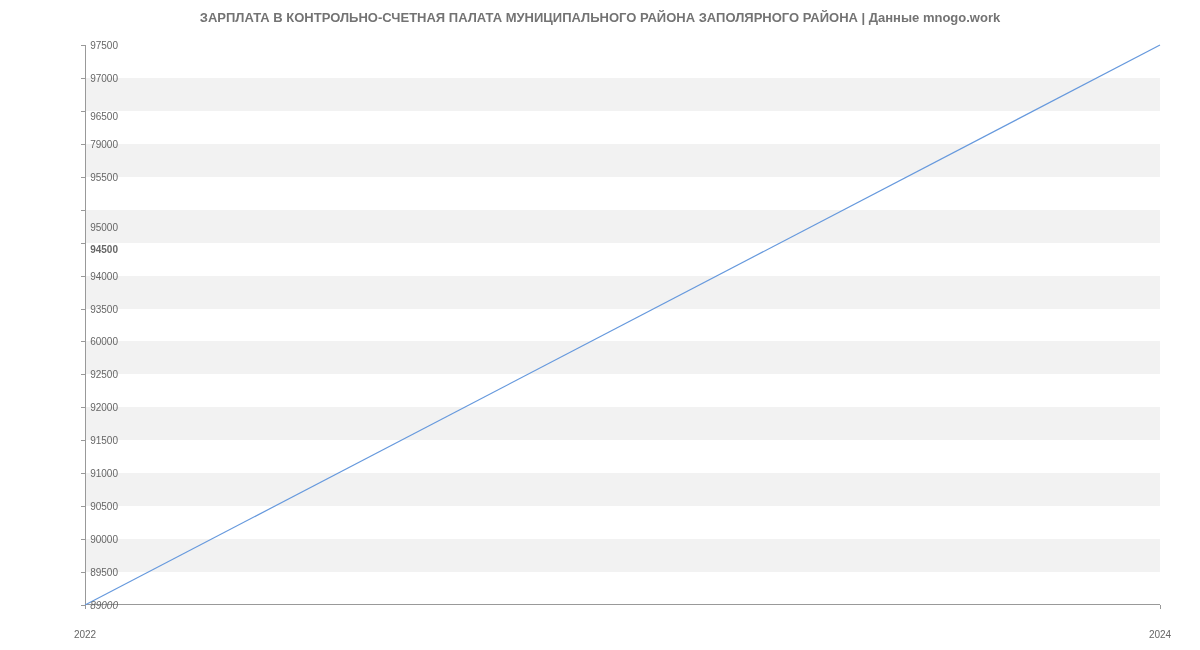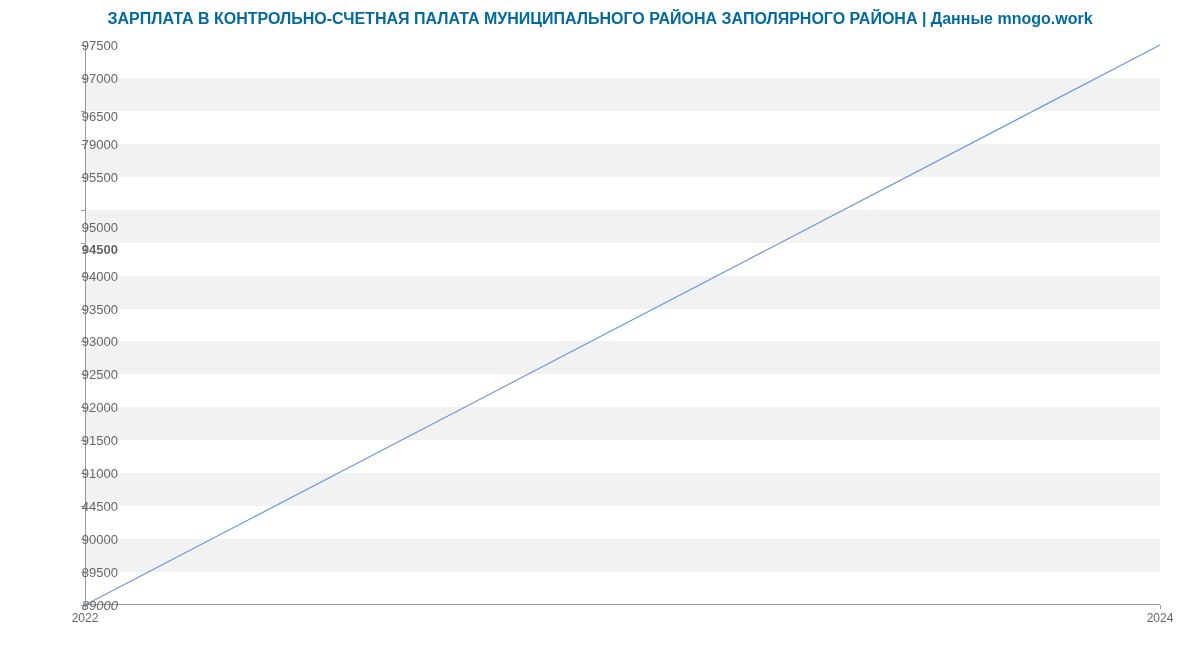--- a/index.html
+++ b/index.html
@@ -13,23 +13,23 @@
     font-size: 11px;
     color: #333333;
     position: relative;
   }
   .title {
     position: absolute;
     top: 10px;
     left: 0;
     width: 1200px;
     text-align: center;
-    font-size: 16px;
+    font-size: 13px;
     font-weight: bold;
-    color: #0369a1;
+    color: #737373;
   }
   .plot {
     position: absolute;
     left: 85px;
     top: 45px;
     width: 1075px;
     height: 560px;
   }
   .band {
     position: absolute;
@@ -41,36 +41,36 @@
     position: absolute;
     background: #999999;
   }
   .y-axis { left: 0; top: 0; width: 1px; height: 100%; }
   .x-axis { left: 0; bottom: 0; width: 100%; height: 1px; }
   .ytick {
     position: absolute;
     right: 1082px;
     width: 40px;
     text-align: right;
-    font-size: 13px;
+    font-size: 10px;
     color: #666666;
     transform: translateY(-50%);
   }
   .ytick-mark {
     position: absolute;
     left: -4px;
     width: 4px;
     height: 1px;
     background: #999999;
   }
   .xtick {
     position: absolute;
     top: 100%;
-    margin-top: 6px;
-    font-size: 12px;
+    margin-top: 24px;
+    font-size: 10px;
     color: #666666;
     transform: translateX(-50%);
   }
   .xtick-mark {
     position: absolute;
     top: 100%;
     width: 1px;
     height: 4px;
     background: #999999;
   }
@@ -126,26 +126,26 @@
     <div class="ytick-mark" style="top: 0px;"></div>
     <div class="xtick" style="left: 0px;">2022</div>
     <div class="xtick-mark" style="left: 0px;"></div>
     <div class="xtick" style="left: 1075px;">2024</div>
     <div class="xtick-mark" style="left: 1075px;"></div>
   </div>
 
 <div class="ytick" style="top: 605px; font-style: italic;">89000</div>
 <div class="ytick" style="top: 572.059px;">89500</div>
 <div class="ytick" style="top: 539.118px;">90000</div>
-<div class="ytick" style="top: 506.176px;">44500</div>
+<div class="ytick" style="top: 506.176px;">90500</div>
 <div class="ytick" style="top: 473.235px;">91000</div>
 <div class="ytick" style="top: 440.294px;">91500</div>
 <div class="ytick" style="top: 407.353px;">92000</div>
 <div class="ytick" style="top: 374.412px;">92500</div>
-<div class="ytick" style="top: 341.471px;">93000</div>
+<div class="ytick" style="top: 341.471px;">60000</div>
 <div class="ytick" style="top: 308.529px;">93500</div>
 <div class="ytick" style="top: 275.588px;">94000</div>
 <div class="ytick" style="top: 249px; font-weight: bold;">94500</div>
 <div class="ytick" style="top: 227px; text-align: right;">95000</div>
 <div class="ytick" style="top: 176.765px;">95500</div>
 <div class="ytick" style="top: 143.824px;">79000</div>
 <div class="ytick" style="top: 116px;">96500</div>
 <div class="ytick" style="top: 77.9412px;">97000</div>
 <div class="ytick" style="top: 45px;">97500</div>
 

